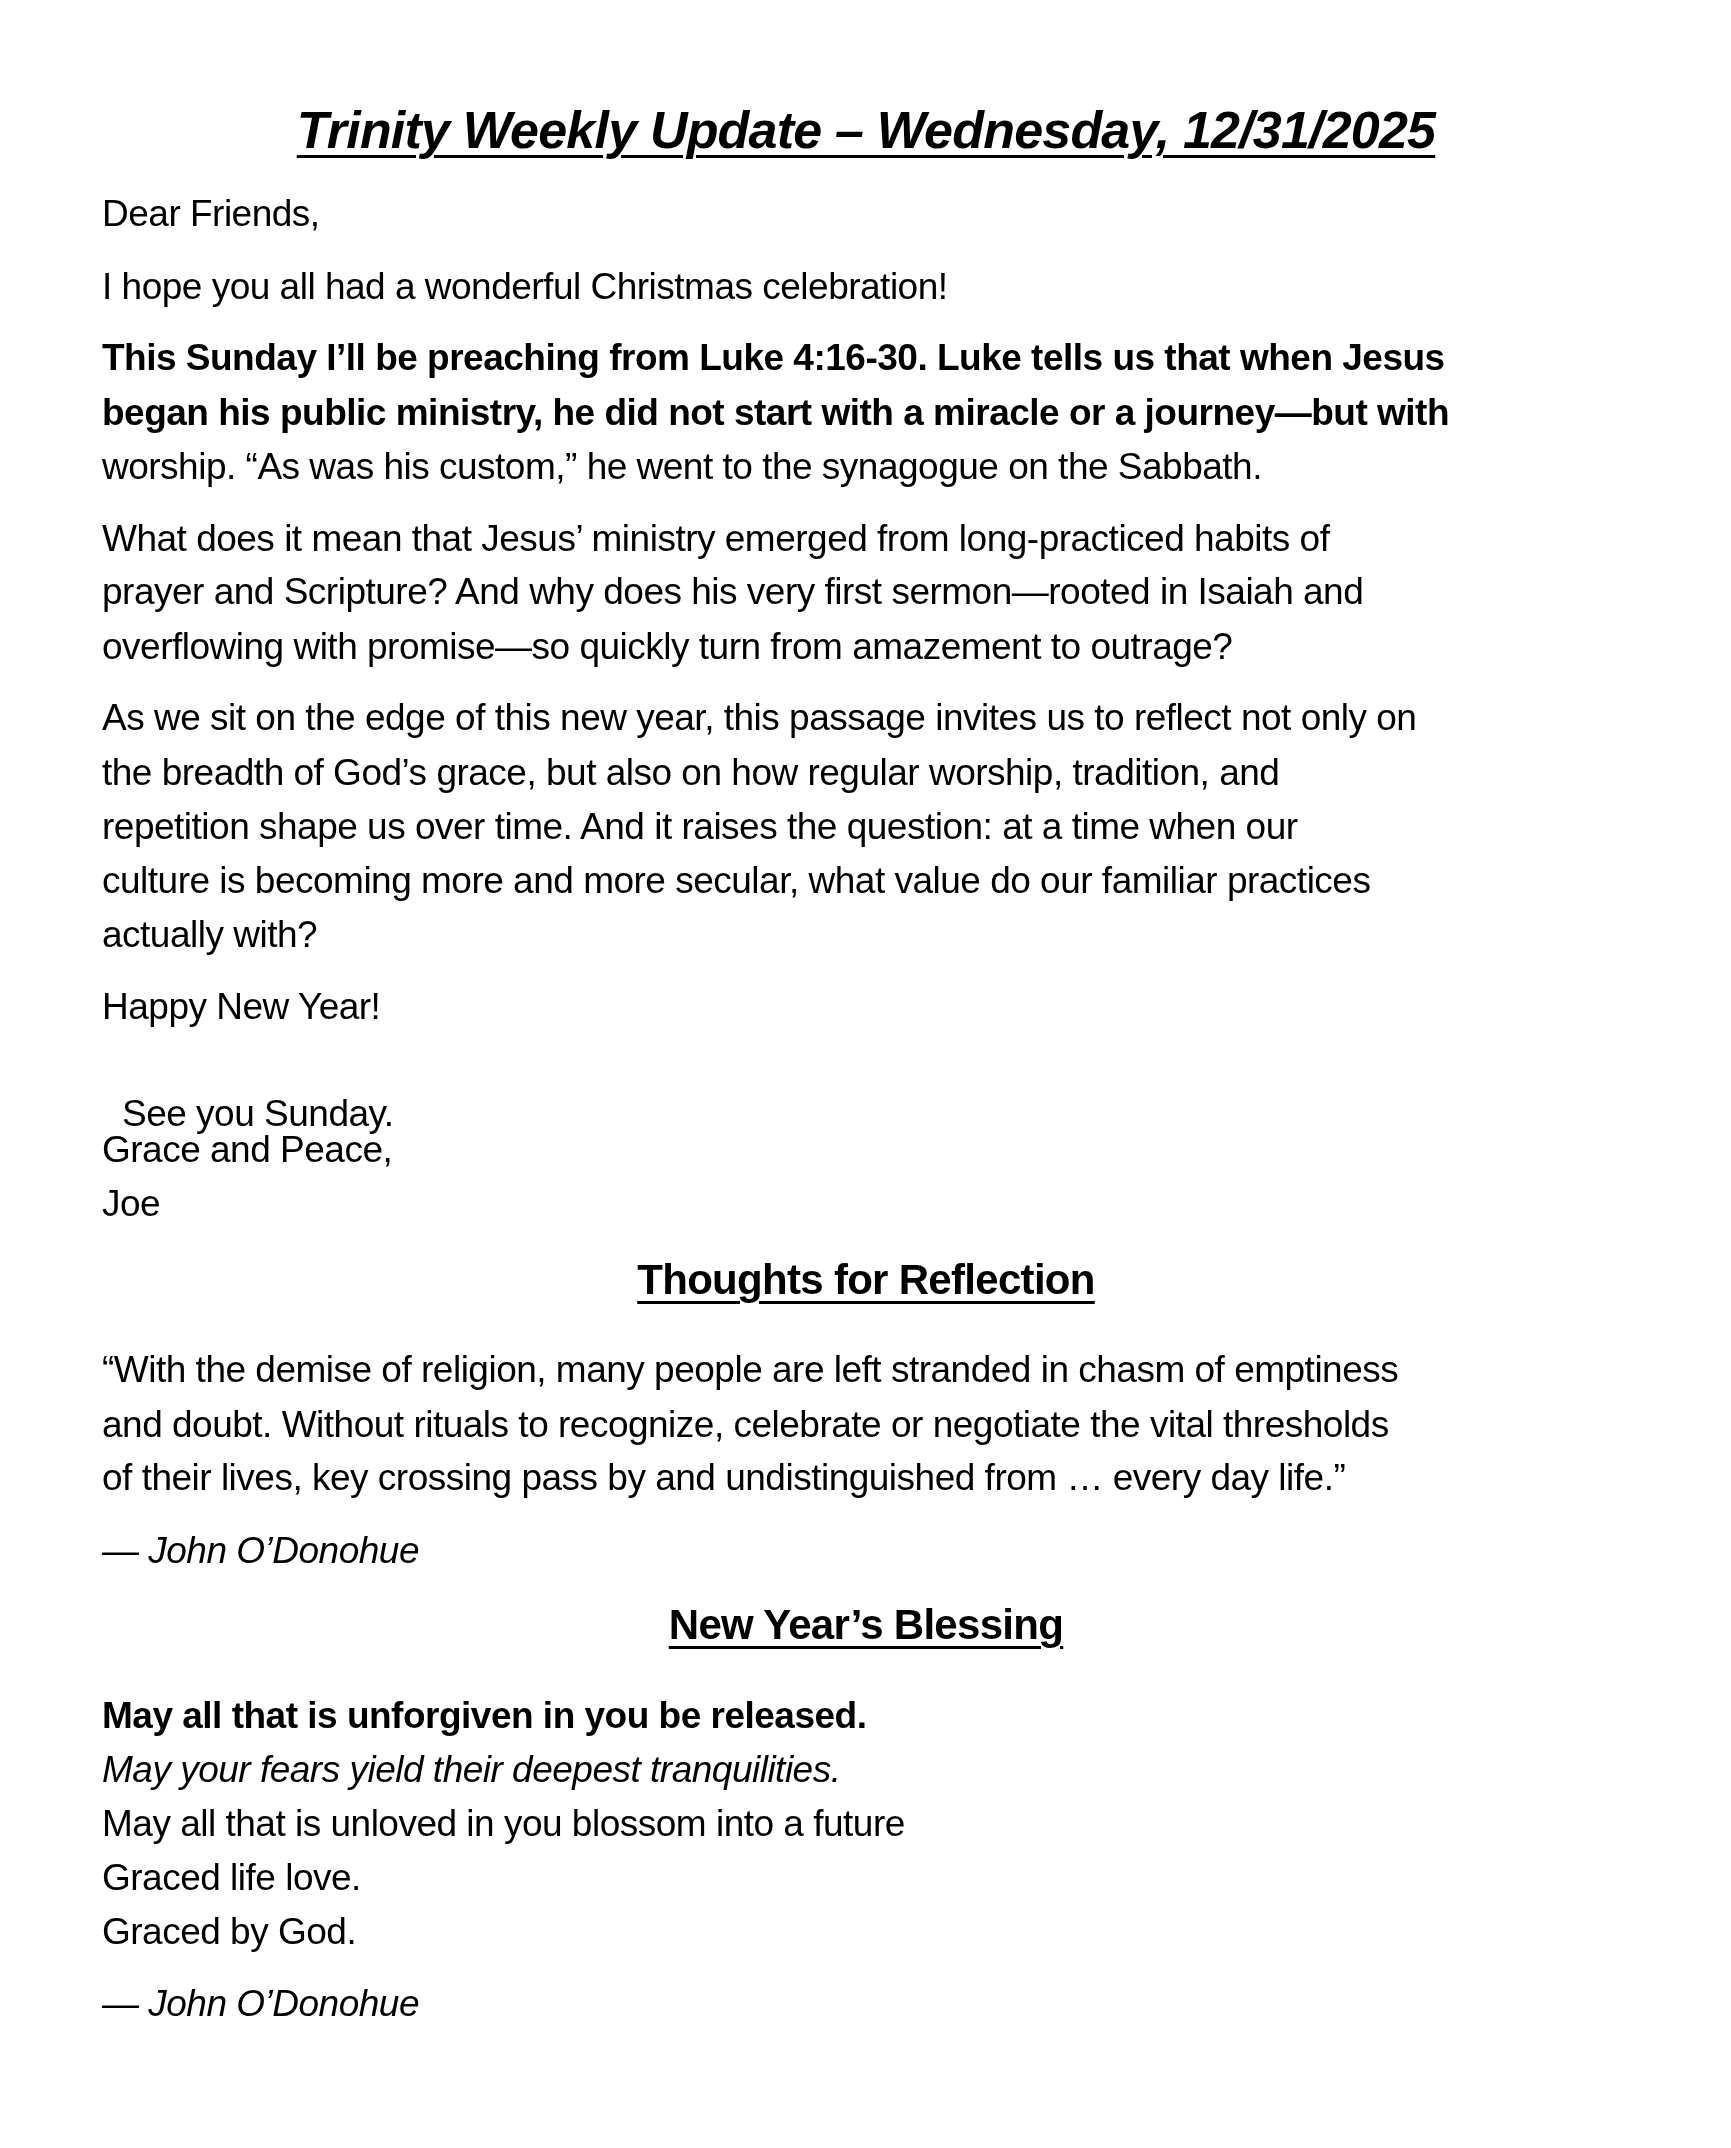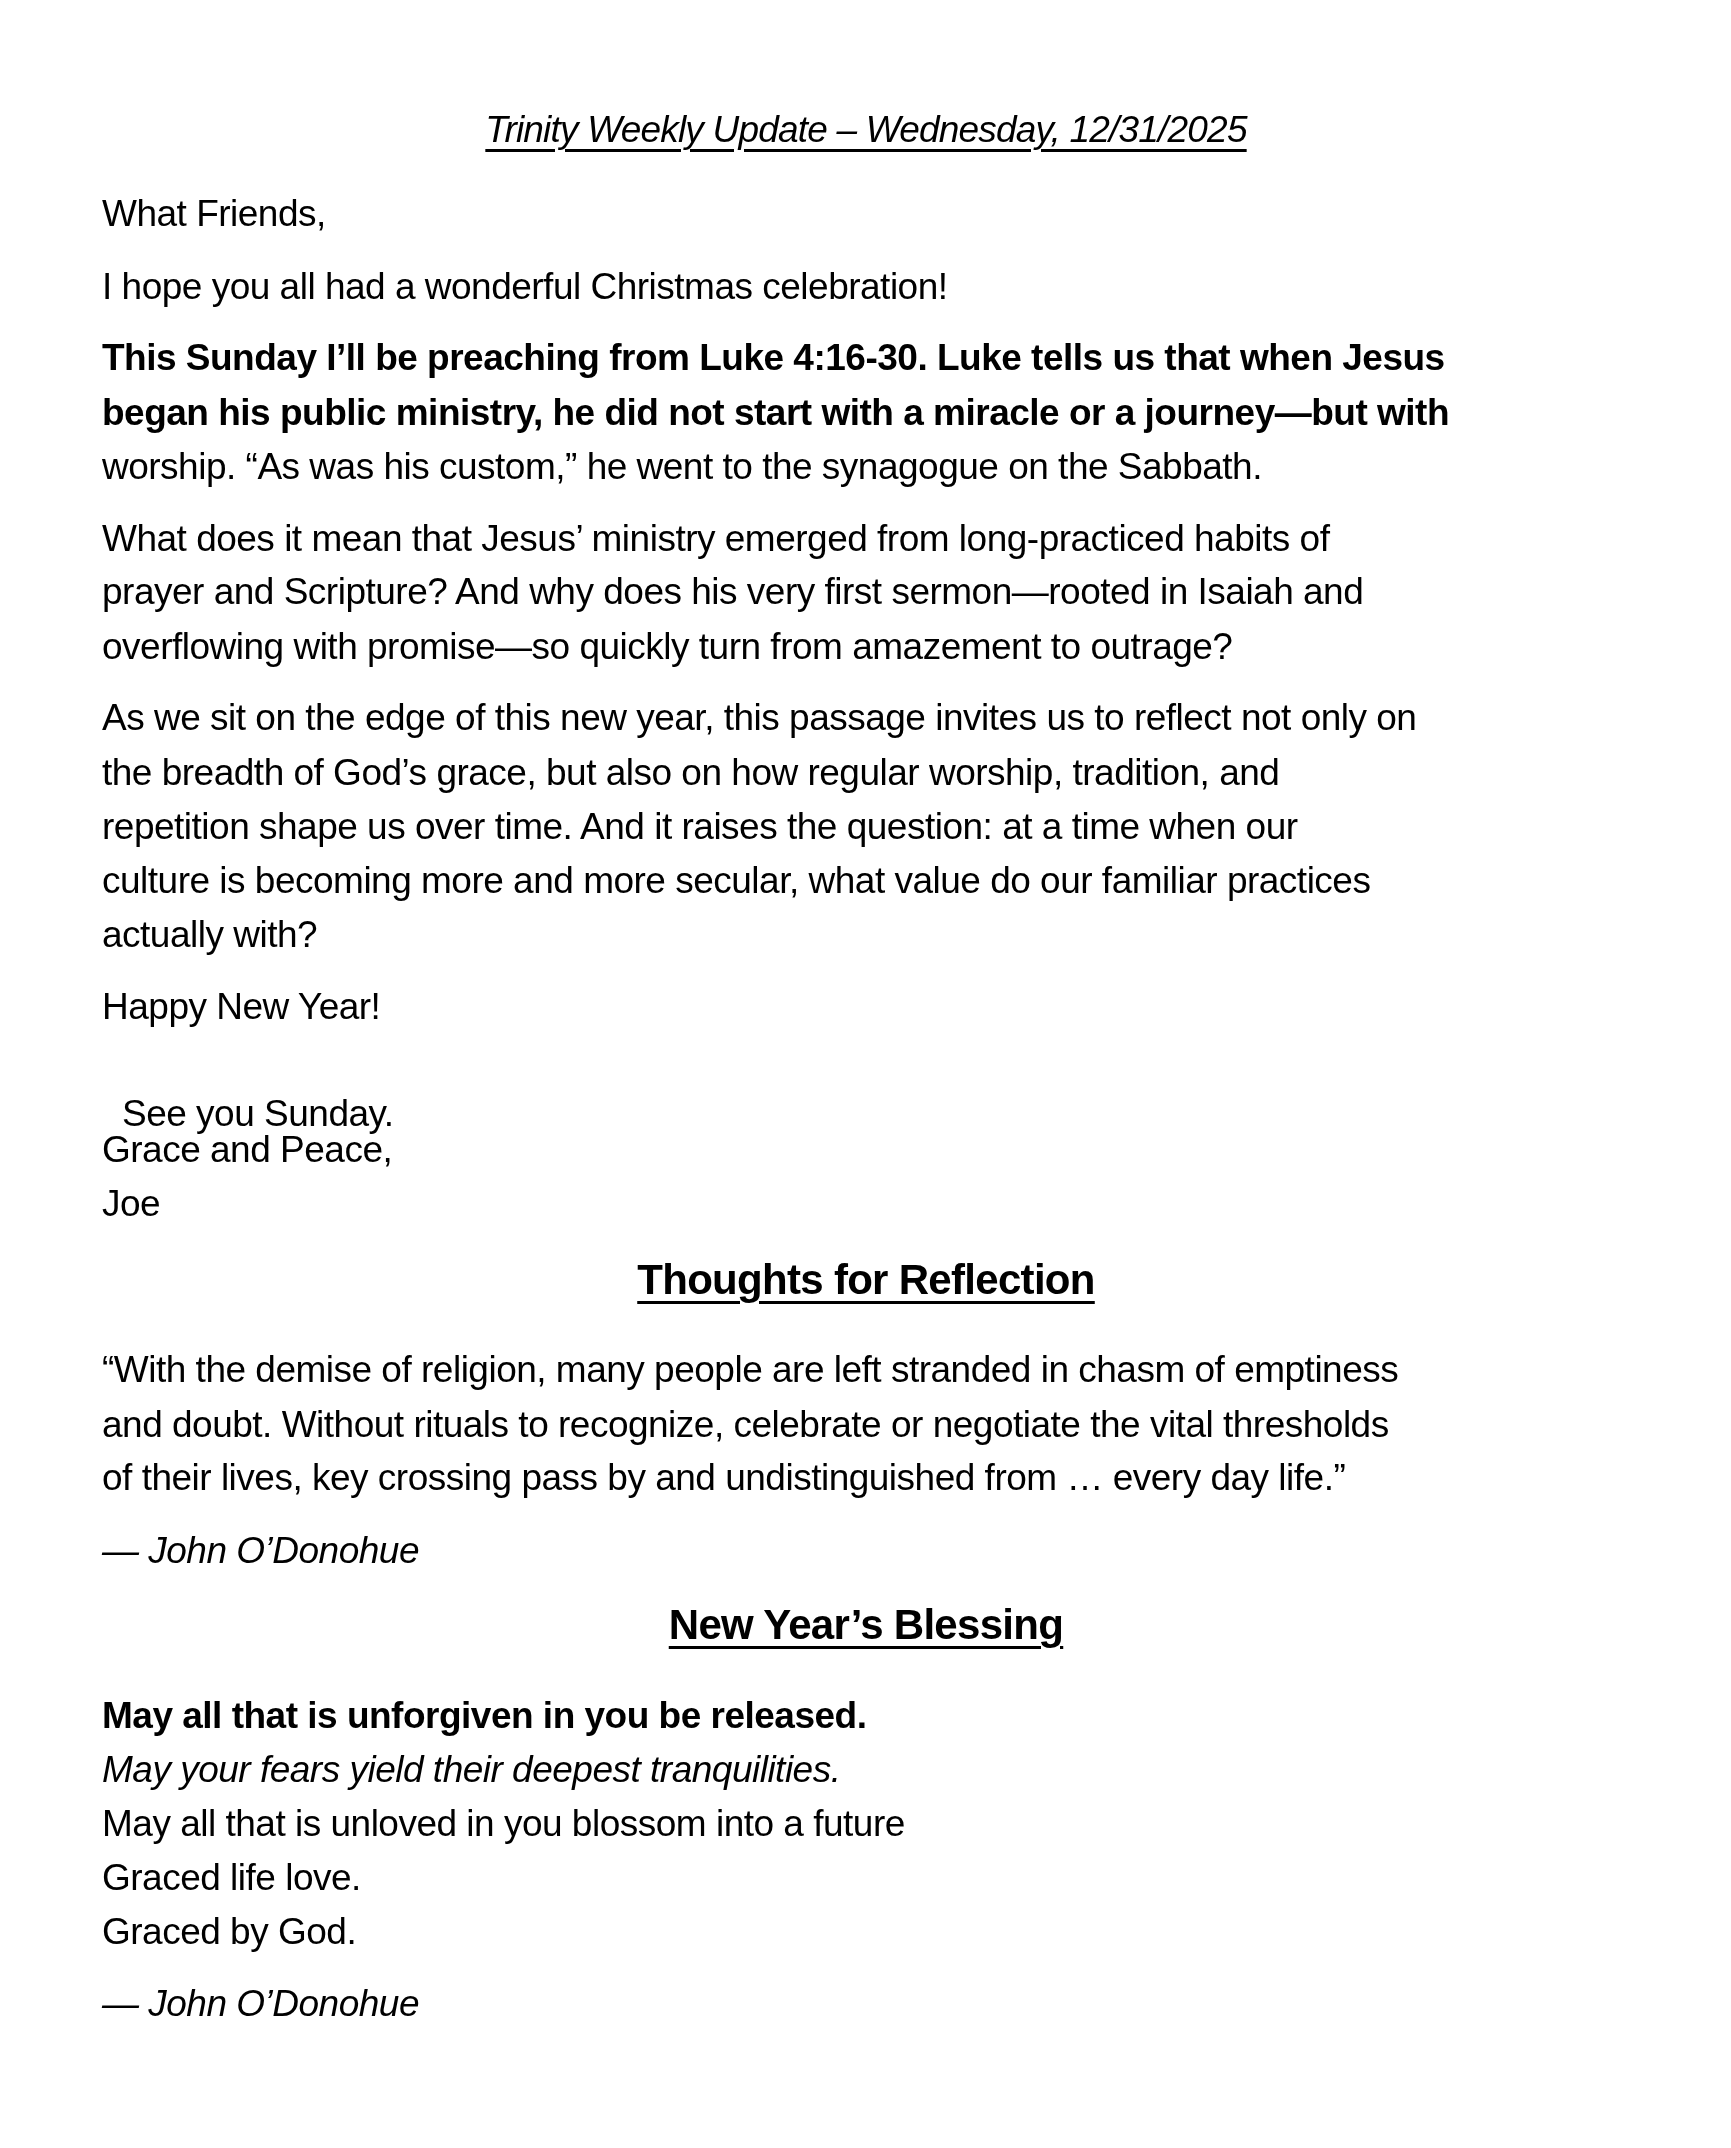--- a/index.html
+++ b/index.html
@@ -10,38 +10,38 @@
     font-family: "Liberation Sans", sans-serif;
     font-size: 37px;
     line-height: 54px;
     height: 54px;
     white-space: nowrap;
     transform: translateY(-50%);
     letter-spacing: -0.5px;
   }
   .center { left: 0; width: 1732px; text-align: center; }
   .title {
-    font-weight: normal; font-style: italic; text-decoration: underline;
+    font-weight: bold; font-style: italic; text-decoration: underline;
     text-decoration-thickness: 3.4px; text-underline-offset: 6.7px;
-    font-size: 37px; letter-spacing: -0.8px;
+    font-size: 52px; letter-spacing: -0.8px;
   }
   .heading {
     font-weight: bold; text-decoration: underline;
     text-decoration-thickness: 3.4px; text-underline-offset: 6.7px;
     font-size: 42px; letter-spacing: -0.7px;
   }
   .attr { font-style: italic; }
 </style>
 </head>
 <body>
 
 <div class="ln center title" style="top:130px;">Trinity Weekly Update – Wednesday, 12/31/2025</div>
 
 <div>
-  <div class="ln" style="top:214px;">What Friends,</div>
+  <div class="ln" style="top:214px;">Dear Friends,</div>
 
   <div>
     <div class="ln" style="top:287px;">I hope you all had a wonderful Christmas celebration!</div>
   </div>
 
   <div>
     <div class="ln" style="top:358px;font-weight:bold;">This Sunday I’ll be preaching from Luke 4:16-30. Luke tells us that when Jesus</div>
     <div class="ln" style="top:413px;font-weight:bold;">began his public ministry, he did not start with a miracle or a journey—but with</div>
     <div class="ln" style="top:467px;">worship. “As was his custom,” he went to the synagogue on the Sabbath.</div>
   </div>

